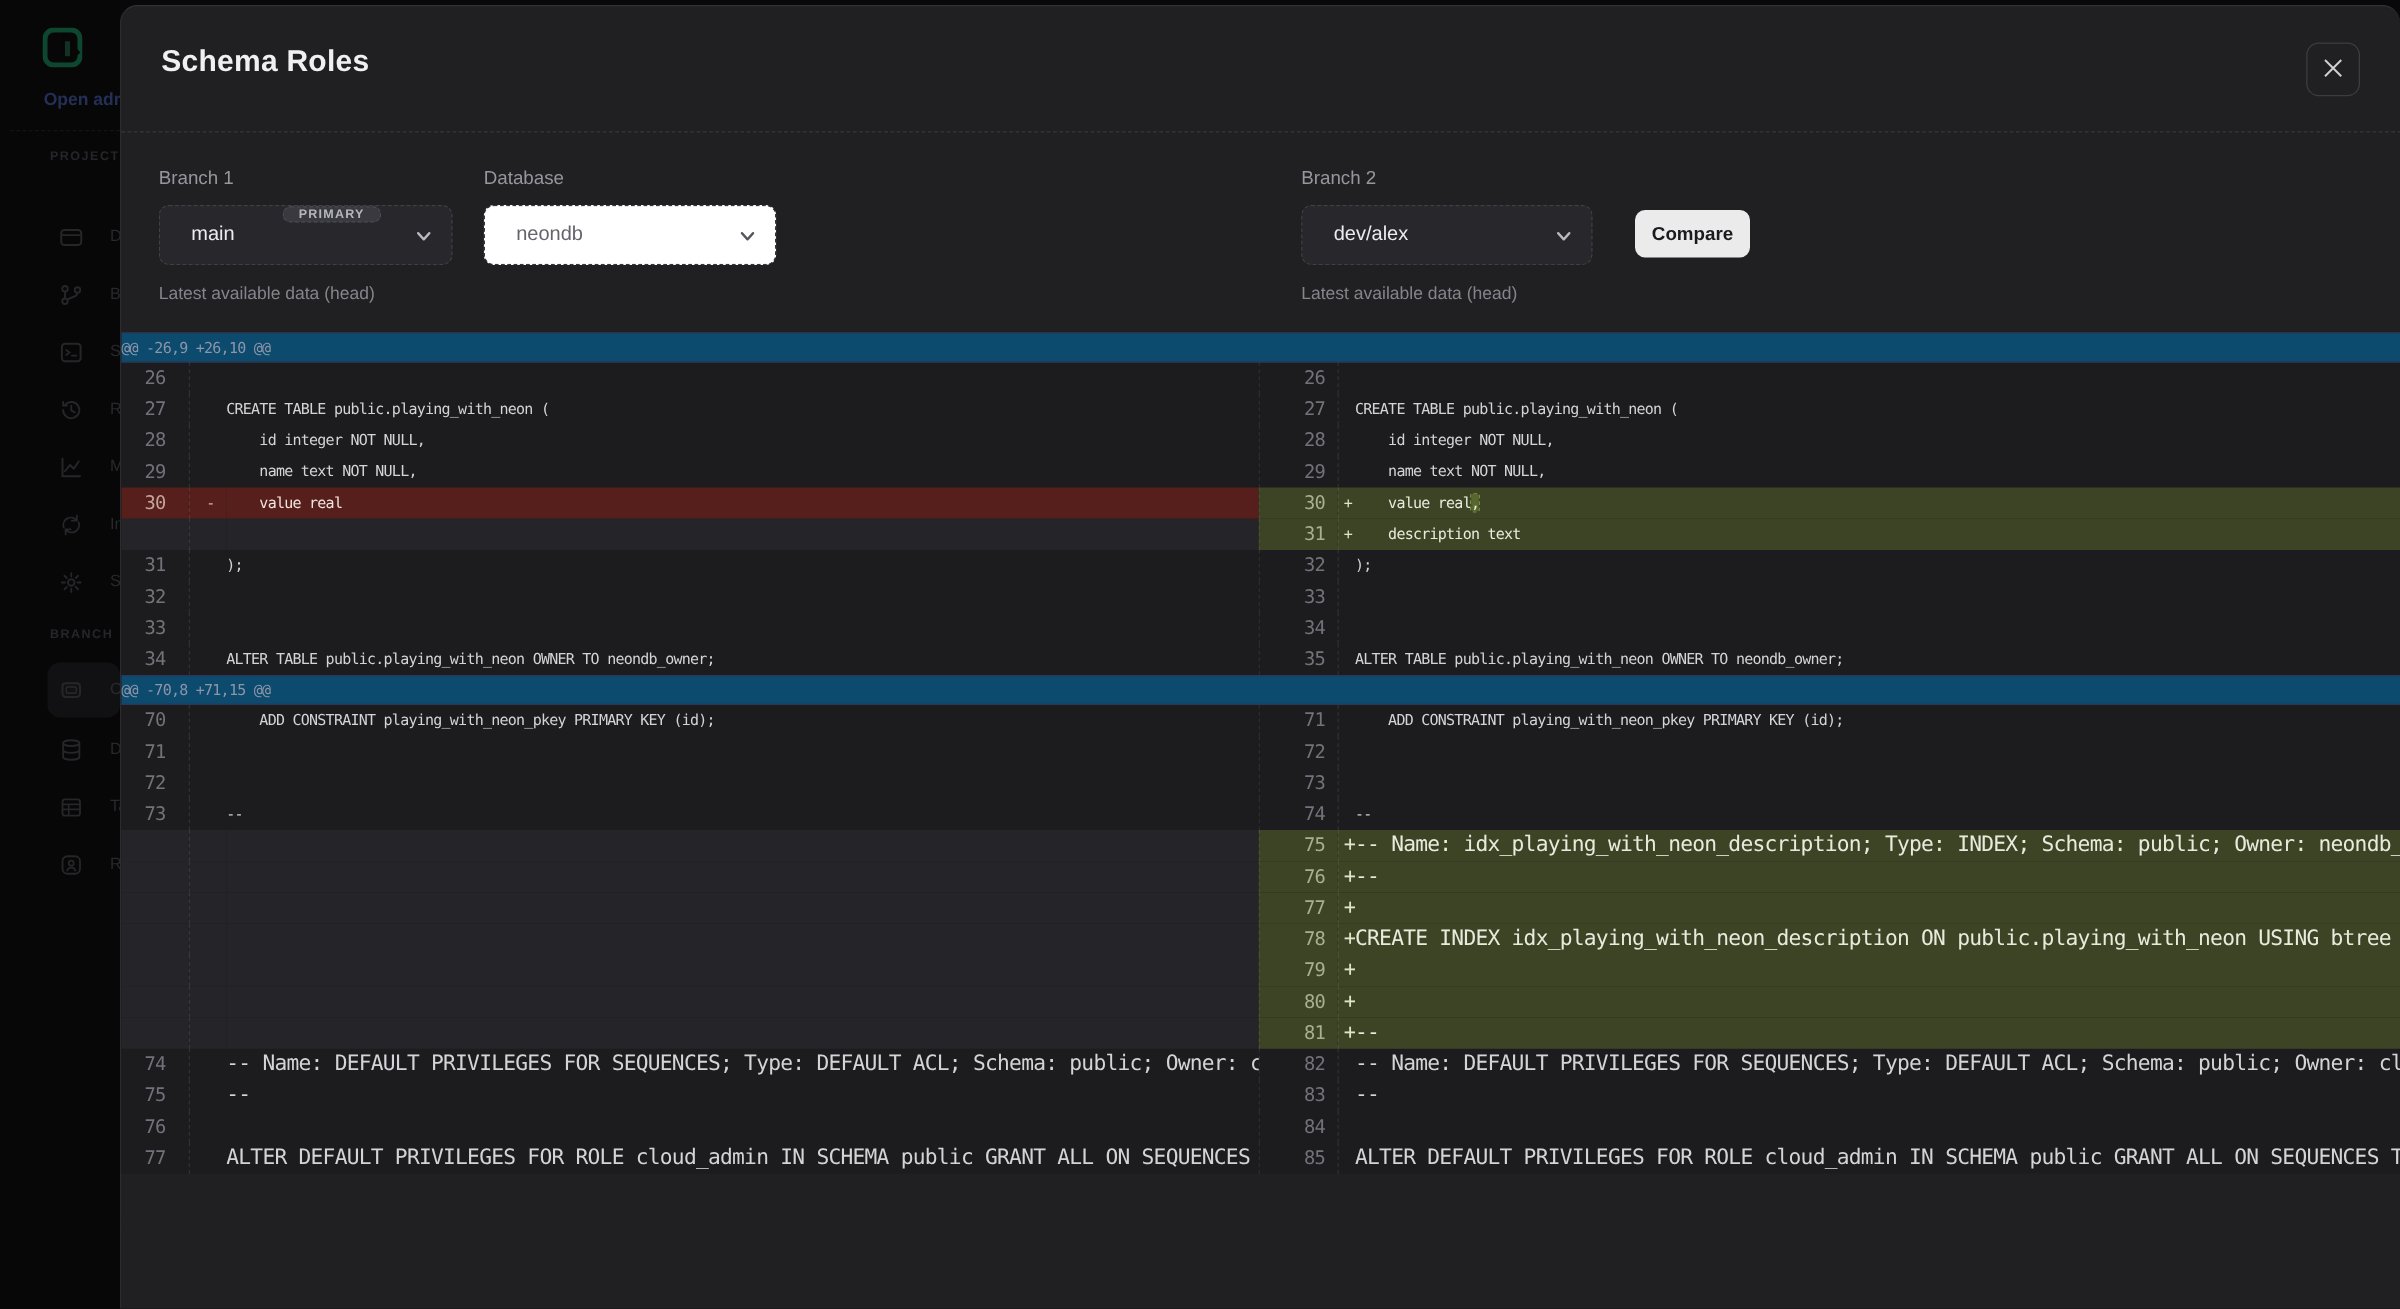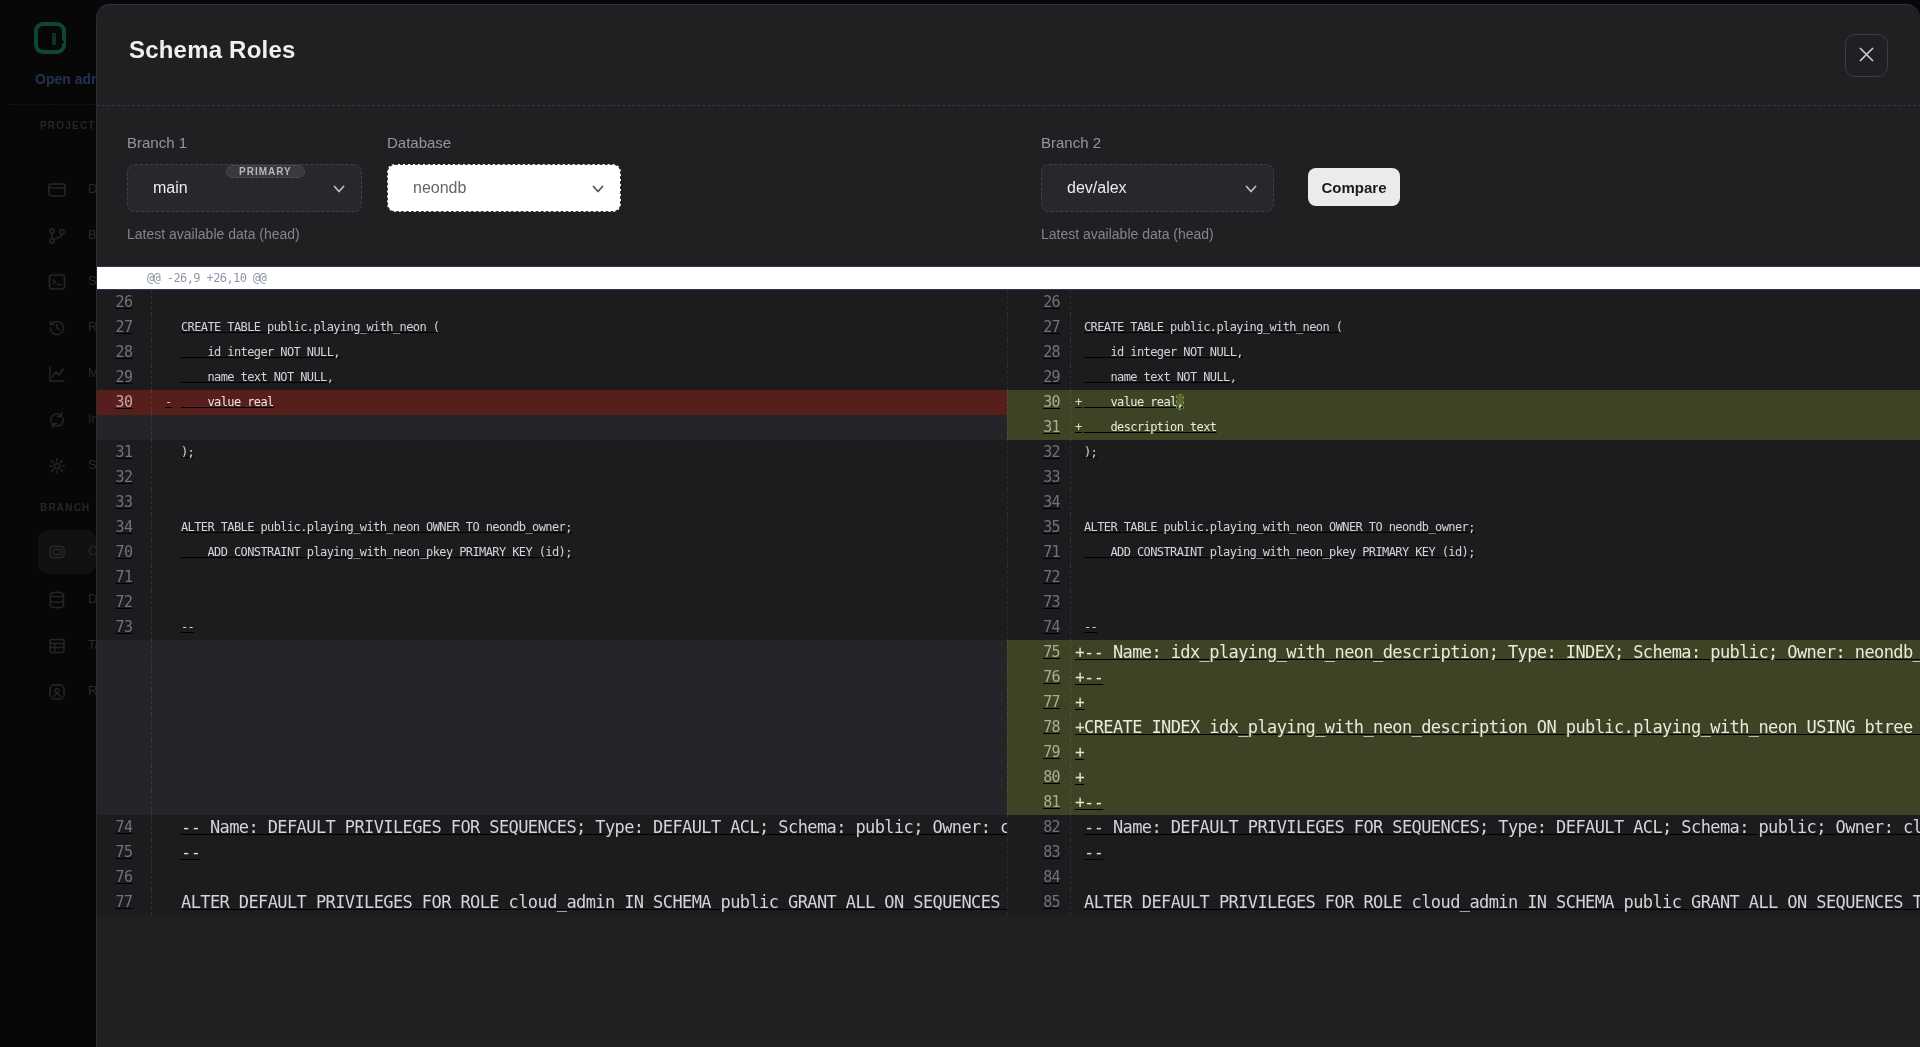--- a/index.html
+++ b/index.html
@@ -49,25 +49,25 @@
   .badge { position:absolute; left:98px; top:0; padding:0 12px; border-radius:999px;
            background:#39393f; border:1px dashed #4e4e56; font-size:10px; font-weight:700;
            letter-spacing:1px; color:#b6b6bd; }
   .compare-btn { position:absolute; left:1211px; top:163px; width:92px; height:38px;
                  border:none; border-radius:8px; background:#ebebec; color:#1b1b1e;
                  font-size:15px; font-weight:600; font-family:"Liberation Sans",sans-serif;
                  cursor:pointer; }
 
   
   .diff { position:absolute; left:0; top:261px; width:1824px; background:#1c1c1f; }
-  .hunk { height:24px; background:#ffffff; border-top:1px solid #2c3757;
+  .hunk { height:24px; background:#0c4a6e; border-top:1px solid #2c3757;
           border-bottom:1px solid #2c3757; line-height:22px;
           font-family:"DejaVu Sans Mono", monospace; font-size:12px; letter-spacing:-0.6px;
-          color:#8d95a8; padding-left:50px; white-space:pre; }
-  .drow { display:grid; grid-template-columns:54px 30px 826px 63px 14px 837px; height:25px;text-decoration:underline; }
+          color:#8d95a8; white-space:pre; }
+  .drow { display:grid; grid-template-columns:54px 30px 826px 63px 14px 837px; height:25px; }
   .cell { height:25px; overflow:hidden; white-space:pre;
           font-family:"DejaVu Sans Mono", monospace; line-height:25px; }
   .num { font-size:15px; letter-spacing:-0.6px; color:#72727a; text-align:center; }
   .num.r { text-align:right; padding-right:10px; }
   .mark { font-size:12px; letter-spacing:0; padding-left:13px; color:#c8c8cd; }
   .mark.r { padding-left:4px; }
   .code { font-size:12px; letter-spacing:-0.6px; color:#d4d4d8; }
   .drow.lg .code, .drow.lg .mark { font-size:17px; }
   
   .t-d { background:#561f1b; }
@@ -302,20 +302,21 @@
         <div class="cell code"></div>
       </div>
       <div class="drow sm">
         <div class="cell num">34</div>
         <div class="cell mark vline"></div>
         <div class="cell code">ALTER TABLE public.playing_with_neon OWNER TO neondb_owner;</div>
         <div class="cell num r pane-split">35</div>
         <div class="cell mark r vline"></div>
         <div class="cell code">ALTER TABLE public.playing_with_neon OWNER TO neondb_owner;</div>
       </div>
+      <div class="hunk">@@ -70,8 +71,15 @@</div>
       <div class="drow sm">
         <div class="cell num">70</div>
         <div class="cell mark vline"></div>
         <div class="cell code">    ADD CONSTRAINT playing_with_neon_pkey PRIMARY KEY (id);</div>
         <div class="cell num r pane-split">71</div>
         <div class="cell mark r vline"></div>
         <div class="cell code">    ADD CONSTRAINT playing_with_neon_pkey PRIMARY KEY (id);</div>
       </div>
       <div class="drow sm">
         <div class="cell num">71</div>

